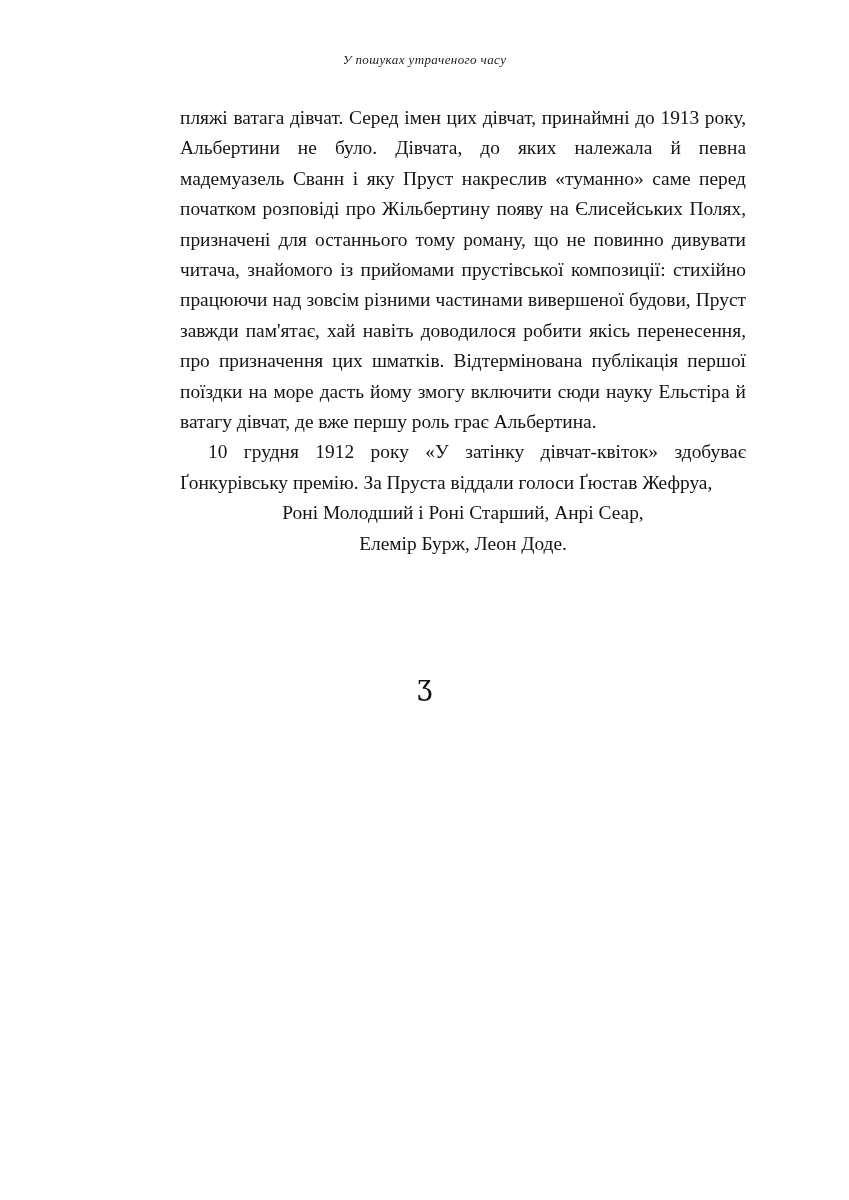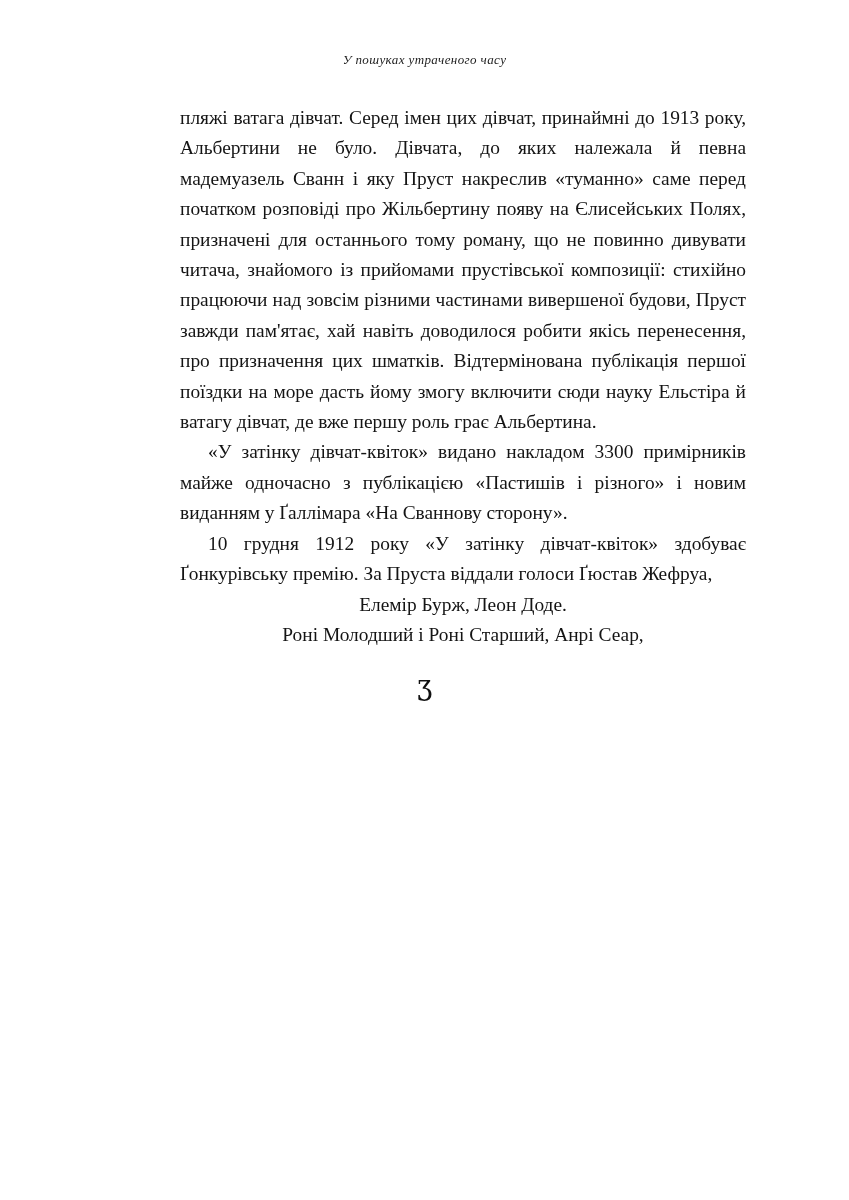--- a/index.html
+++ b/index.html
@@ -72,23 +72,22 @@
 </style>
 </head>
 <body>
 
 <div class="page">
 
   <div class="running-head">У пошуках утраченого часу</div>
 
   <div class="text-block">
     <p>пляжі ватага дівчат. Серед імен цих дівчат, принаймні до 1913 року, Альбертини не було. Дівчата, до яких належала й певна мадемуазель Сванн і яку Пруст накреслив «туманно» саме перед початком розповіді про Жільбертину появу на Єлисейських Полях, призначені для останнього тому роману, що не повинно дивувати читача, знайомого із прийомами прустівської композиції: стихійно працюючи над зовсім різними частинами вивершеної будови, Пруст завжди пам'ятає, хай навіть доводилося робити якісь перенесення, про призначення цих шматків. Відтермінована публікація першої поїздки на море дасть йому змогу включити сюди науку Ельстіра й ватагу дівчат, де вже першу роль грає Альбертина.</p>
-    <p class="indent">«У затінку дівчат-квіток» видано накладом 3300 примірників майже одночасно з публікацією «Пастишів і різного» і новим виданням у Ґаллімара «На Сваннову сторону».</p>
     <p class="indent">10 грудня 1912 року «У затінку дівчат-квіток» здобуває Ґонкурівську премію. За Пруста віддали голоси Ґюстав Жефруа,</p>
+    <p class="centered-lines">Роні Молодший і Роні Старший, Анрі Сеар,</p>
     <p class="centered-lines">Елемір Бурж, Леон Доде.</p>
-    <p class="centered-lines">Роні Молодший і Роні Старший, Анрі Сеар,</p>
   </div>
 
   <div class="ornament">
     <span>ʒ</span>
   </div>
 
 </div>
 
 </body></html>

